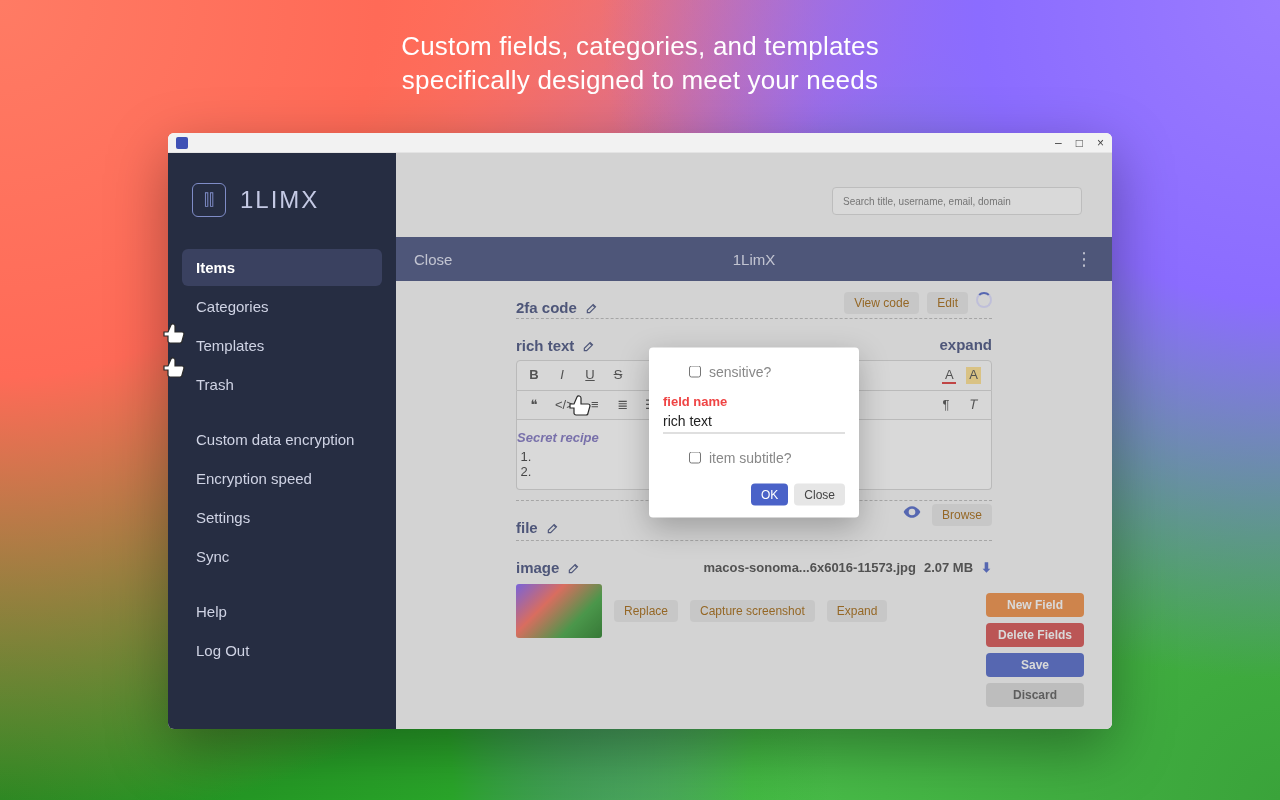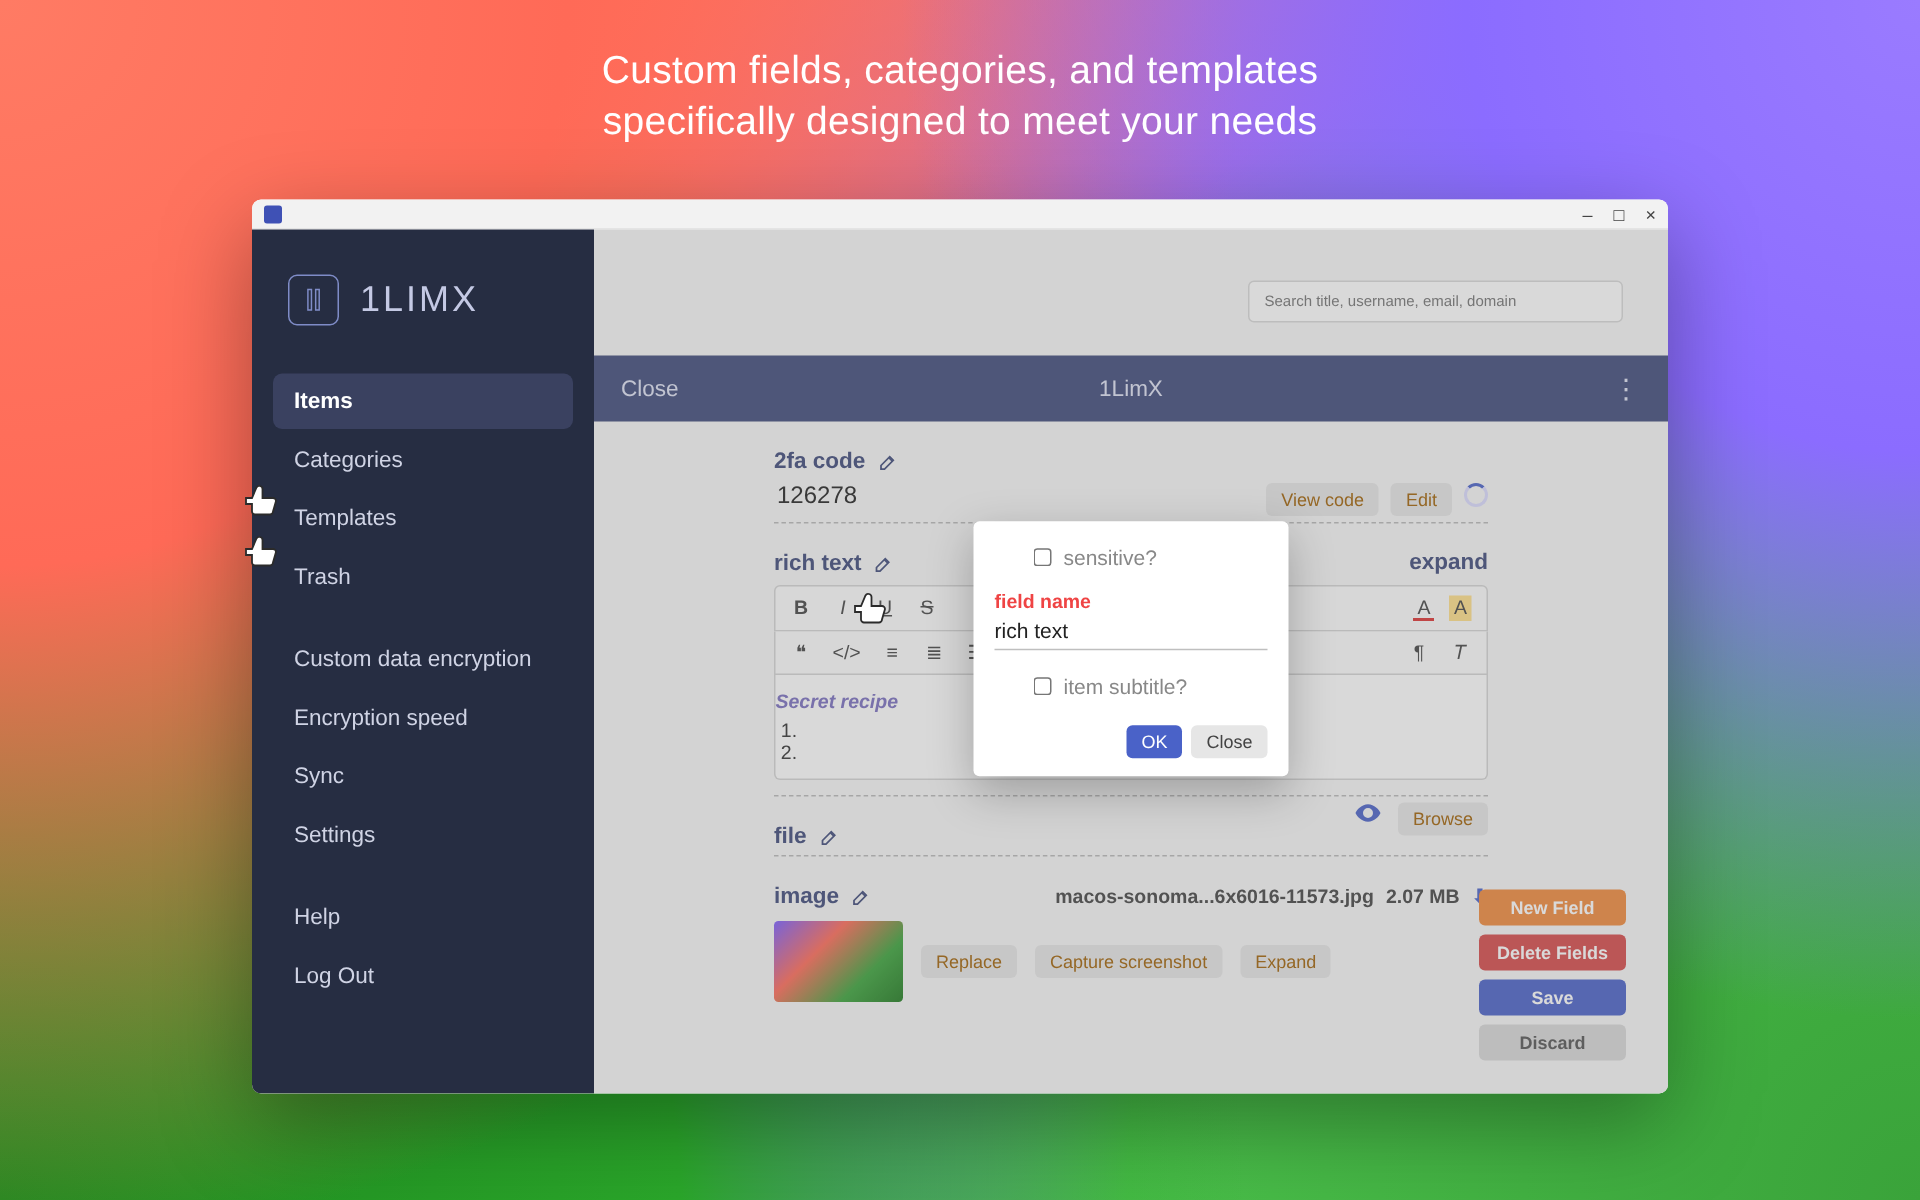--- a/index.html
+++ b/index.html
@@ -108,22 +108,22 @@
         <div class="name">1LIMX</div>
       </div>
       <nav class="nav">
         <div class="nav-item active">Items</div>
         <div class="nav-item">Categories</div>
         <div class="nav-item">Templates</div>
         <div class="nav-item">Trash</div>
         <div class="nav-sep"></div>
         <div class="nav-item">Custom data encryption</div>
         <div class="nav-item">Encryption speed</div>
+        <div class="nav-item">Settings</div>
         <div class="nav-item">Sync</div>
-        <div class="nav-item">Settings</div>
         <div class="nav-sep"></div>
         <div class="nav-item">Help</div>
         <div class="nav-item">Log Out</div>
       </nav>
     </aside>
 
     <main class="content">
       <div class="search-row">
         <input class="search-input" placeholder="Search title, username, email, domain" style="">
       </div>
@@ -139,21 +139,20 @@
         <div class="field-block">
           <div class="field-label">
             <span>2fa code</span>
             <span class="edit-ic">
               <svg viewBox="0 0 24 24">
                   <path d="M4 20h4l10-10-4-4L4 16v4z"></path>
                   <path d="M13 7l4 4"></path>
                 </svg>
             </span>
           </div>
-          <div class="field-value">126278</div>
           <div class="chip-row">
             <span class="chip">View code</span>
             <span class="chip">Edit</span>
             <span style="width:16px;height:16px;border:2px solid #dcdcff;border-top-color:#4a62c8;border-radius:50%;"></span>
           </div>
           <div class="dashed"></div>
         </div>
 
         <div class="field-block">
           <div class="field-label">

